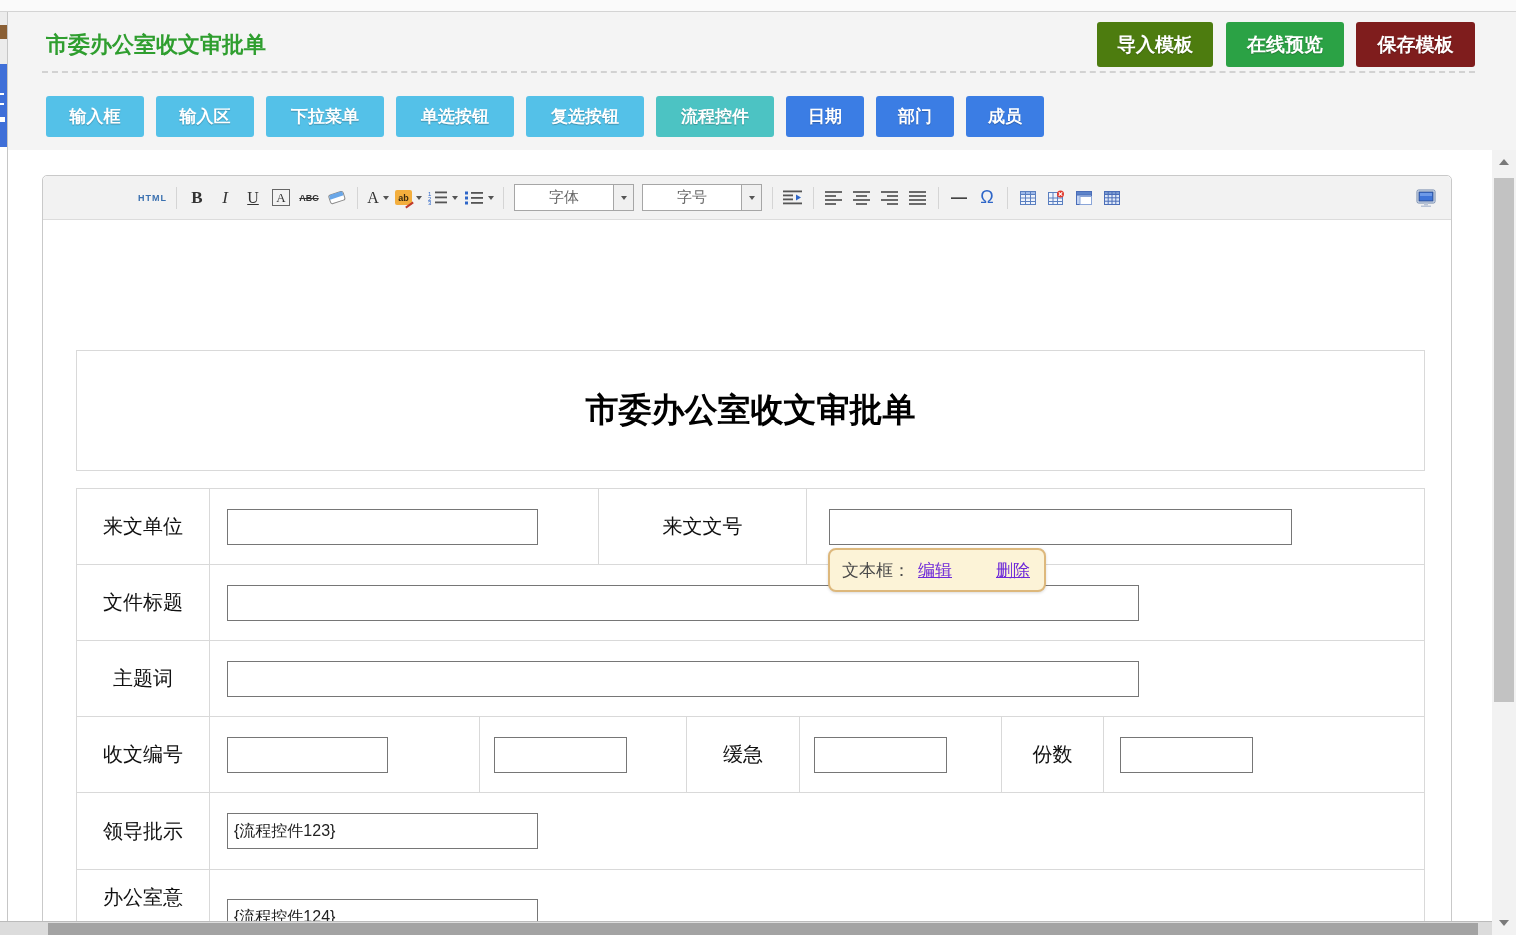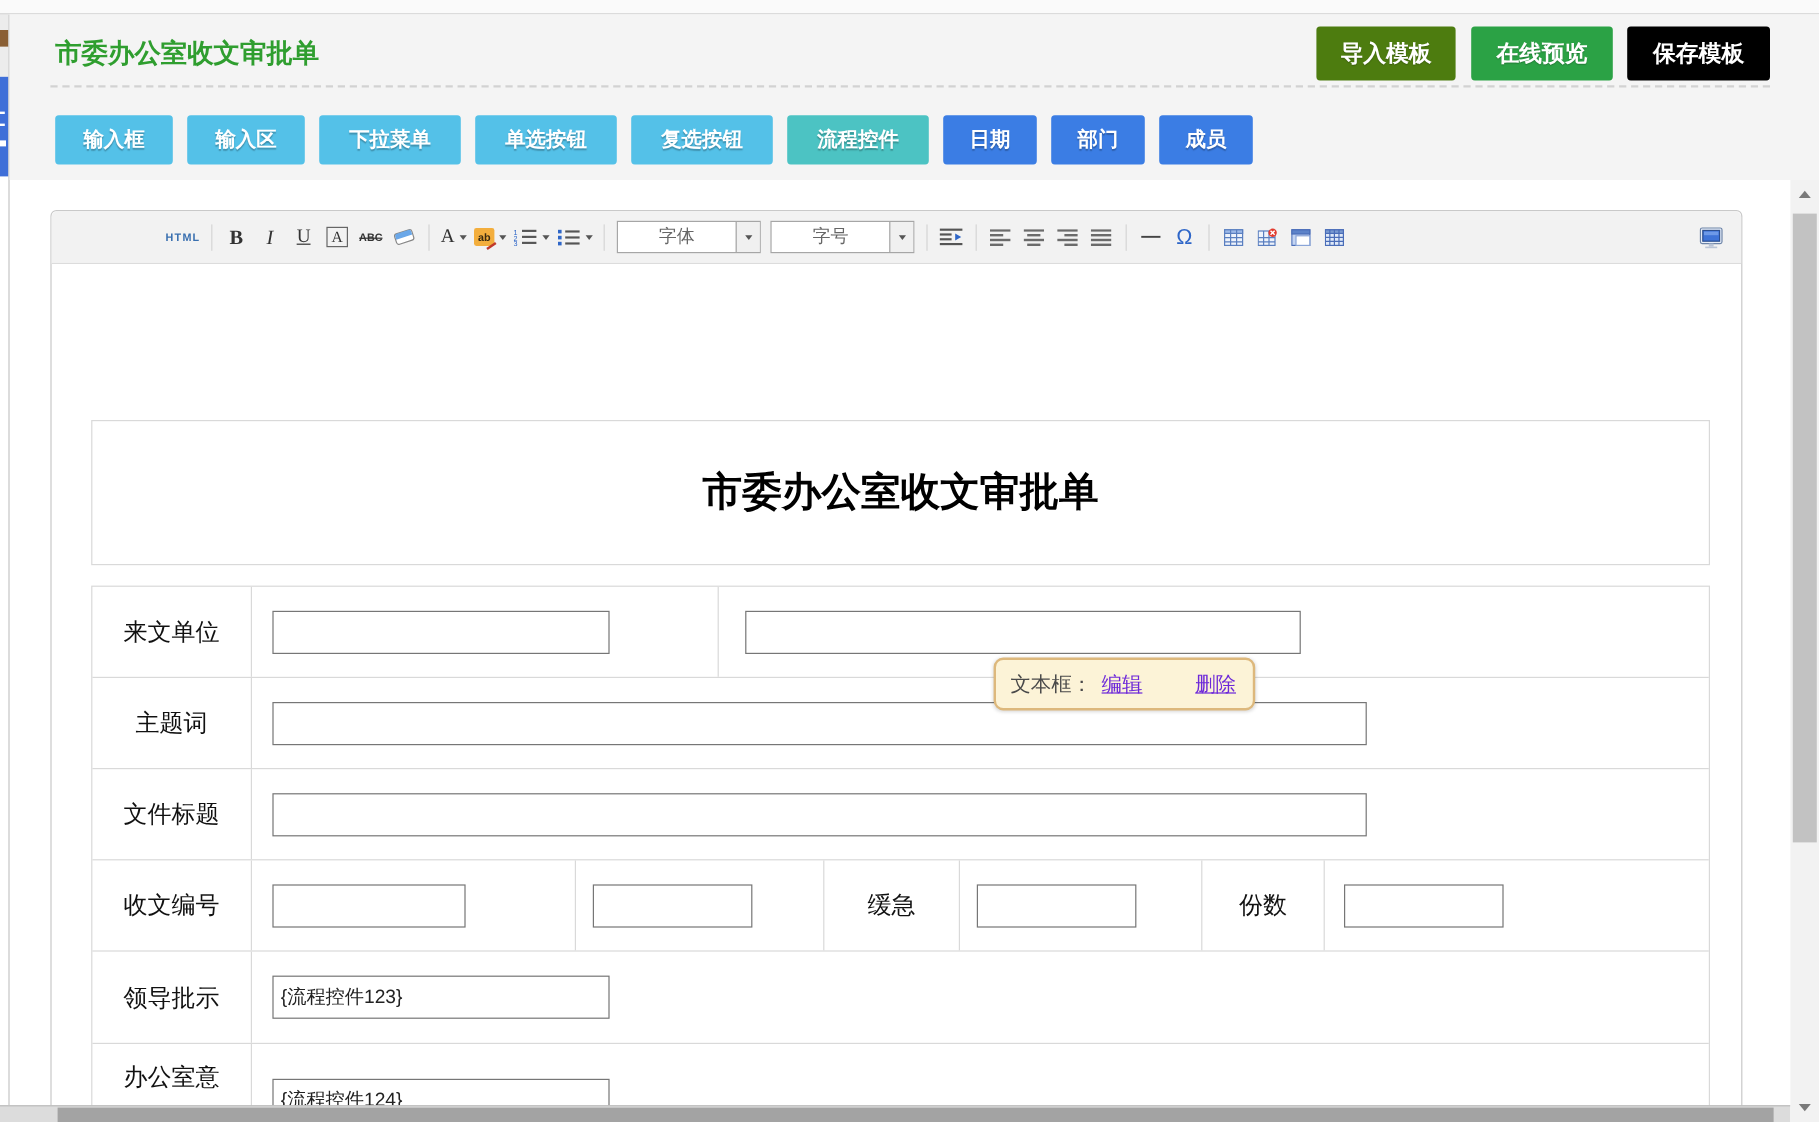--- a/index.html
+++ b/index.html
@@ -17,21 +17,21 @@
   
   .header{left:8px;top:12px;width:1508px;height:138px;background:#f4f4f4;}
   .hdr-title{position:absolute;left:38px;top:18px;font-size:22px;font-weight:bold;color:#2f9e2f;}
   .dashed{position:absolute;left:34px;top:59px;width:1433px;border-top:2px dashed #d2d2d2;}
   .btn{display:flex;align-items:center;justify-content:center;color:#fff;font-weight:bold;
        border-radius:3px;cursor:pointer;font-family:"Liberation Serif", serif;
        text-shadow:0 1px 1px rgba(0,0,0,.25);}
   .action-btn{position:absolute;top:10px;height:45px;font-size:19px;}
   .c-import{left:1089px;width:116px;background:#4d7c0f;}
   .c-preview{left:1218px;width:118px;background:#2ba245;}
-  .c-save{left:1348px;width:119px;background:#000000;}
+  .c-save{left:1348px;width:119px;background:#7f1d1d;}
   .comp-row{position:absolute;left:38px;top:84px;display:flex;gap:12px;}
   .comp-btn{height:41px;font-size:17px;}
   .w98{width:98px;}.w118{width:118px;}.w78{width:78px;}
   .bg-sky{background:#54c1e8;}.bg-teal{background:#4cc3c3;}.bg-blue{background:#3b7de4;}
 
   
   .editor{left:42px;top:175px;width:1410px;height:760px;border:1px solid #c9c9c9;
           border-radius:5px 5px 0 0;background:#fff;box-sizing:border-box;}
   .toolbar{height:44px;background:#f2f2f2;border-bottom:1px solid #dcdcdc;border-radius:5px 5px 0 0;
            display:flex;align-items:center;padding-left:92px;box-sizing:border-box;}
@@ -71,21 +71,21 @@
   .frow:last-child{border-bottom:none;}
   .fcell{border-right:1px solid #d9d9d9;box-sizing:border-box;display:flex;align-items:center;}
   .fcell:last-child{border-right:none;flex:1;}
   .flabel{justify-content:center;font-size:20px;color:#111;text-align:right;}
   .fi{height:36px;border:1px solid #767676;background:#fff;box-sizing:border-box;
       font-size:16px;color:#222;padding:0 6px;border-radius:0;font-family:"Liberation Sans",sans-serif;}
   .h76{height:76px;}.h77{height:77px;}.h67{height:67px;overflow:hidden;}
   .cw133{flex:0 0 133px;}.cw389{flex:0 0 389px;}.cw208{flex:0 0 208px;}
   .cw270{flex:0 0 270px;}.cw120{flex:0 0 120px;}.cw207{flex:0 0 207px;}
   .cw113{flex:0 0 113px;}.cw202{flex:0 0 202px;}.cw102{flex:0 0 102px;}
-  .iw311{width:281px;}.iw463{width:463px;}.iw912{width:912px;}.iw161{width:161px;}.iw133{width:133px;}
+  .iw311{width:311px;}.iw463{width:463px;}.iw912{width:912px;}.iw161{width:161px;}.iw133{width:133px;}
   .pl17{padding-left:17px;}.pl22{padding-left:22px;}.pl14{padding-left:14px;}.pl16{padding-left:16px;}
   .row6-label{align-items:flex-start;padding-top:14px;}
   .row6-cell{align-items:flex-start;padding-top:29px;}
 
   
   .tooltip{left:828px;top:548px;width:218px;height:44px;background:#fcf3d7;border:2px solid #ddb87c;
            border-radius:8px;box-sizing:border-box;display:flex;align-items:center;padding-left:12px;
            font-family:"Liberation Serif",serif;font-size:17px;color:#4a4a4a;z-index:100;
            box-shadow:0 1px 3px rgba(0,0,0,.15);}
   .tt-link{color:#6d28d9;text-decoration:underline;cursor:pointer;}
@@ -321,37 +321,38 @@
     <div class="abs ftitle-box">
       <div class="ftitle">市委办公室收文审批单</div>
     </div>
 
     <div class="abs ftable">
       <div class="frow h76">
         <div class="fcell flabel cw133">来文单位</div>
         <div class="fcell cw389 pl17">
             <input class="fi iw311" type="text" style="">
           </div>
+        <div class="fcell flabel cw208">来文文号</div>
         <div class="fcell pl22">
             <input class="fi iw463" type="text" style="">
+          </div>
+      </div>
+      <div class="frow h76">
+        <div class="fcell flabel cw133">文件标题</div>
+        <div class="fcell pl17">
+            <input class="fi iw912" type="text" style="">
           </div>
       </div>
       <div class="frow h76">
         <div class="fcell flabel cw133">主题词</div>
         <div class="fcell pl17">
             <input class="fi iw912" type="text" style="">
           </div>
       </div>
       <div class="frow h76">
-        <div class="fcell flabel cw133">文件标题</div>
-        <div class="fcell pl17">
-            <input class="fi iw912" type="text" style="">
-          </div>
-      </div>
-      <div class="frow h76">
         <div class="fcell flabel cw133">收文编号</div>
         <div class="fcell cw270 pl17">
             <input class="fi iw161" type="text" style="">
           </div>
         <div class="fcell cw207 pl14">
             <input class="fi iw133" type="text" style="">
           </div>
         <div class="fcell flabel cw113">缓急</div>
         <div class="fcell cw202 pl14">
             <input class="fi iw133" type="text" style="">

